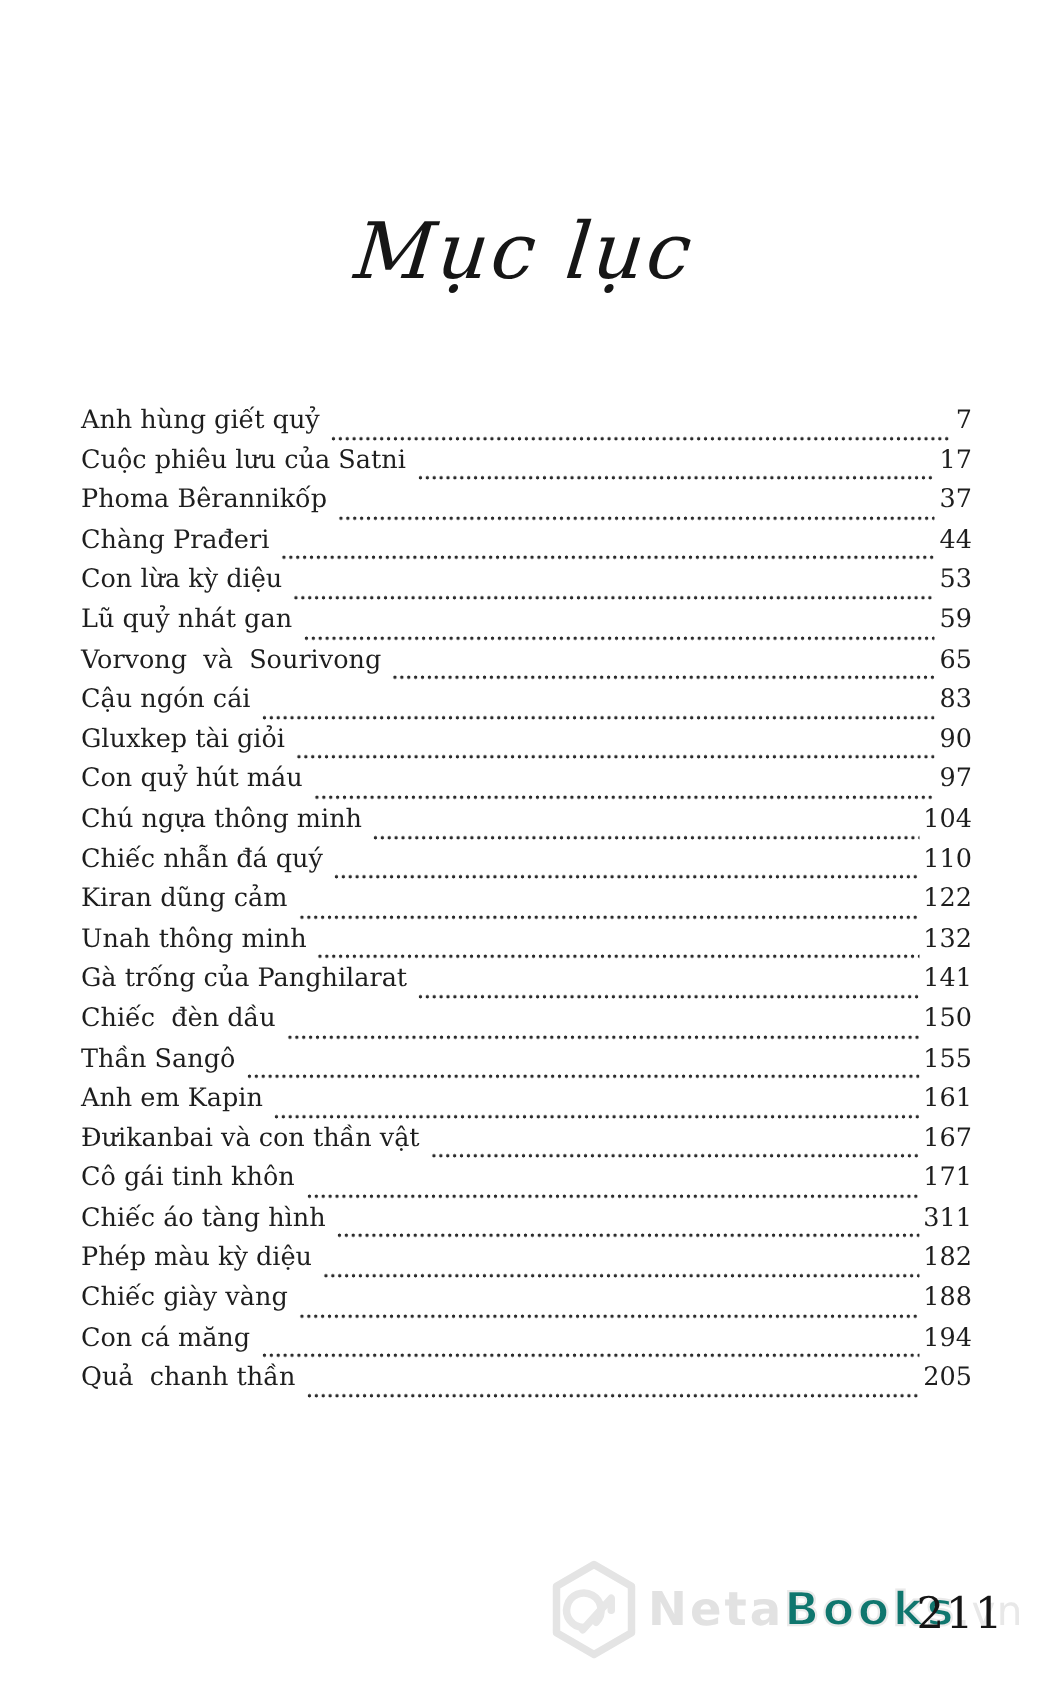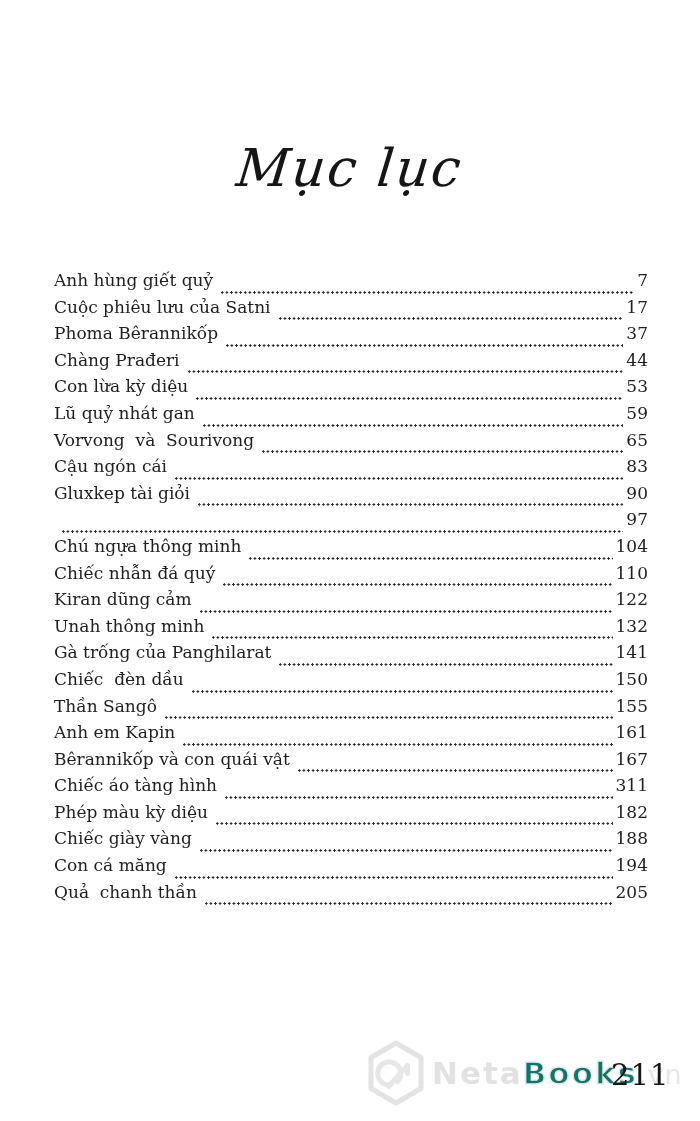--- a/index.html
+++ b/index.html
@@ -114,30 +114,31 @@
   <div class="toc" id="toc-list">
       <div class="toc-row"><span class="toc-title">Anh hùng giết quỷ</span><span class="toc-dots"></span><span class="toc-page">7</span></div>
       <div class="toc-row"><span class="toc-title">Cuộc phiêu lưu của Satni</span><span class="toc-dots"></span><span class="toc-page">17</span></div>
       <div class="toc-row"><span class="toc-title">Phoma Bêrannikốp</span><span class="toc-dots"></span><span class="toc-page">37</span></div>
       <div class="toc-row"><span class="toc-title">Chàng Prađeri</span><span class="toc-dots"></span><span class="toc-page">44</span></div>
       <div class="toc-row"><span class="toc-title">Con lừa kỳ diệu</span><span class="toc-dots"></span><span class="toc-page">53</span></div>
       <div class="toc-row"><span class="toc-title">Lũ quỷ nhát gan</span><span class="toc-dots"></span><span class="toc-page">59</span></div>
       <div class="toc-row"><span class="toc-title">Vorvong  và  Sourivong</span><span class="toc-dots"></span><span class="toc-page">65</span></div>
       <div class="toc-row"><span class="toc-title">Cậu ngón cái</span><span class="toc-dots"></span><span class="toc-page">83</span></div>
       <div class="toc-row"><span class="toc-title">Gluxkep tài giỏi</span><span class="toc-dots"></span><span class="toc-page">90</span></div>
-      <div class="toc-row"><span class="toc-dots"></span><span class="toc-page">97</span></div>
+      <div class="toc-row"><span class="toc-title">Con quỷ hút máu</span><span class="toc-dots"></span><span class="toc-page">97</span></div>
       <div class="toc-row"><span class="toc-title">Chú ngựa thông minh</span><span class="toc-dots"></span><span class="toc-page">104</span></div>
       <div class="toc-row"><span class="toc-title">Chiếc nhẫn đá quý</span><span class="toc-dots"></span><span class="toc-page">110</span></div>
       <div class="toc-row"><span class="toc-title">Kiran dũng cảm</span><span class="toc-dots"></span><span class="toc-page">122</span></div>
       <div class="toc-row"><span class="toc-title">Unah thông minh</span><span class="toc-dots"></span><span class="toc-page">132</span></div>
       <div class="toc-row"><span class="toc-title">Gà trống của Panghilarat</span><span class="toc-dots"></span><span class="toc-page">141</span></div>
       <div class="toc-row"><span class="toc-title">Chiếc  đèn dầu</span><span class="toc-dots"></span><span class="toc-page">150</span></div>
       <div class="toc-row"><span class="toc-title">Thần Sangô</span><span class="toc-dots"></span><span class="toc-page">155</span></div>
       <div class="toc-row"><span class="toc-title">Anh em Kapin</span><span class="toc-dots"></span><span class="toc-page">161</span></div>
-      <div class="toc-row"><span class="toc-title">Bêrannikốp và con quái vật</span><span class="toc-dots"></span><span class="toc-page">167</span></div>
+      <div class="toc-row"><span class="toc-title">Đưikanbai và con thần vật</span><span class="toc-dots"></span><span class="toc-page">167</span></div>
+      <div class="toc-row"><span class="toc-title">Cô gái tinh khôn</span><span class="toc-dots"></span><span class="toc-page">171</span></div>
       <div class="toc-row"><span class="toc-title">Chiếc áo tàng hình</span><span class="toc-dots"></span><span class="toc-page">311</span></div>
       <div class="toc-row"><span class="toc-title">Phép màu kỳ diệu</span><span class="toc-dots"></span><span class="toc-page">182</span></div>
       <div class="toc-row"><span class="toc-title">Chiếc giày vàng</span><span class="toc-dots"></span><span class="toc-page">188</span></div>
       <div class="toc-row"><span class="toc-title">Con cá măng</span><span class="toc-dots"></span><span class="toc-page">194</span></div>
       <div class="toc-row"><span class="toc-title">Quả  chanh thần</span><span class="toc-dots"></span><span class="toc-page">205</span></div>
     </div>
 
   <div class="watermark">
     <svg class="wm-logo" width="60" height="66" viewBox="0 0 60 66" fill="none" xmlns="http://www.w3.org/2000/svg">
       <path d="M30 3 L55 17.5 L55 48.5 L30 63 L5 48.5 L5 17.5 Z" stroke="#e4e4e4" stroke-width="5" stroke-linejoin="round" fill="none"></path>

